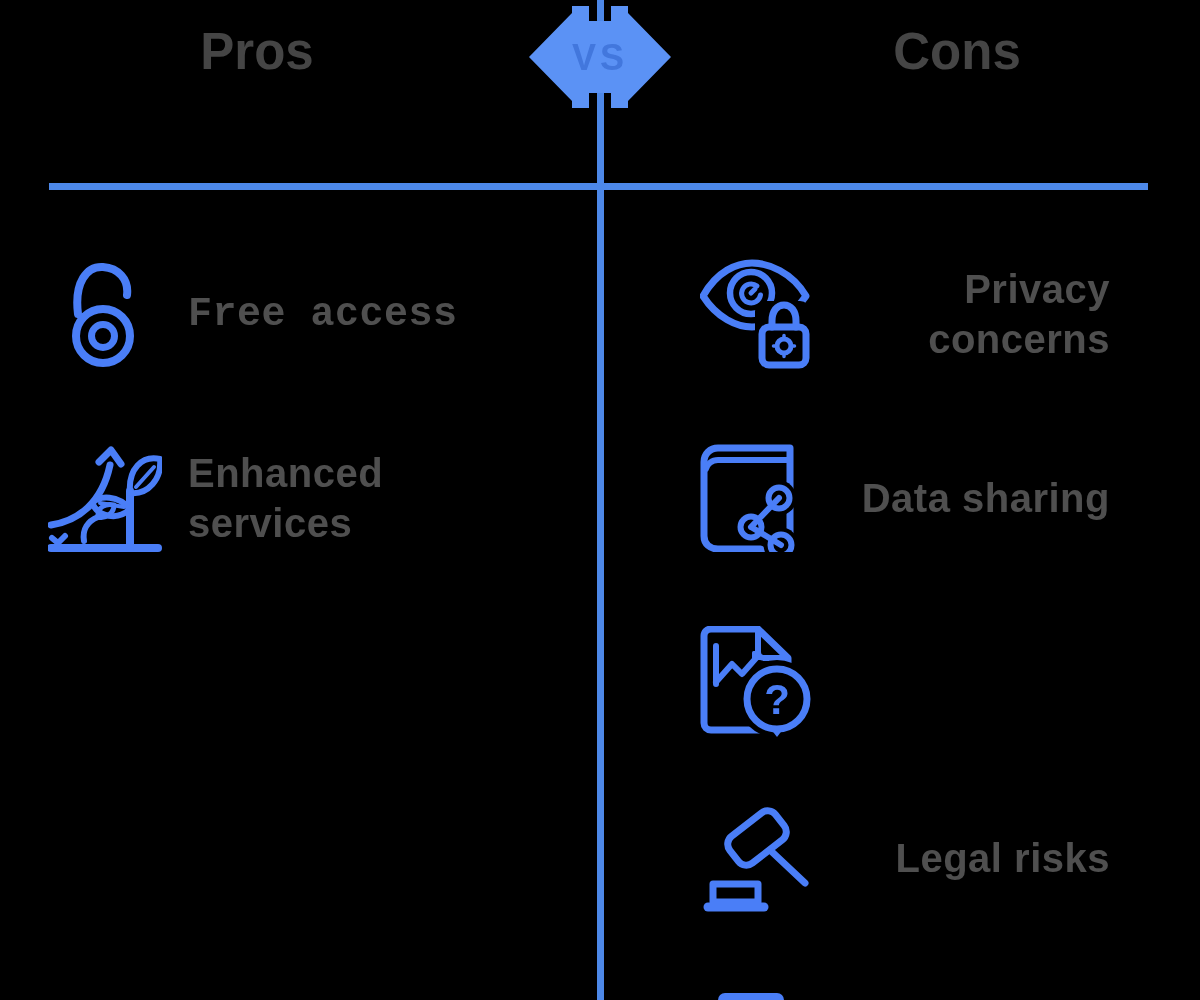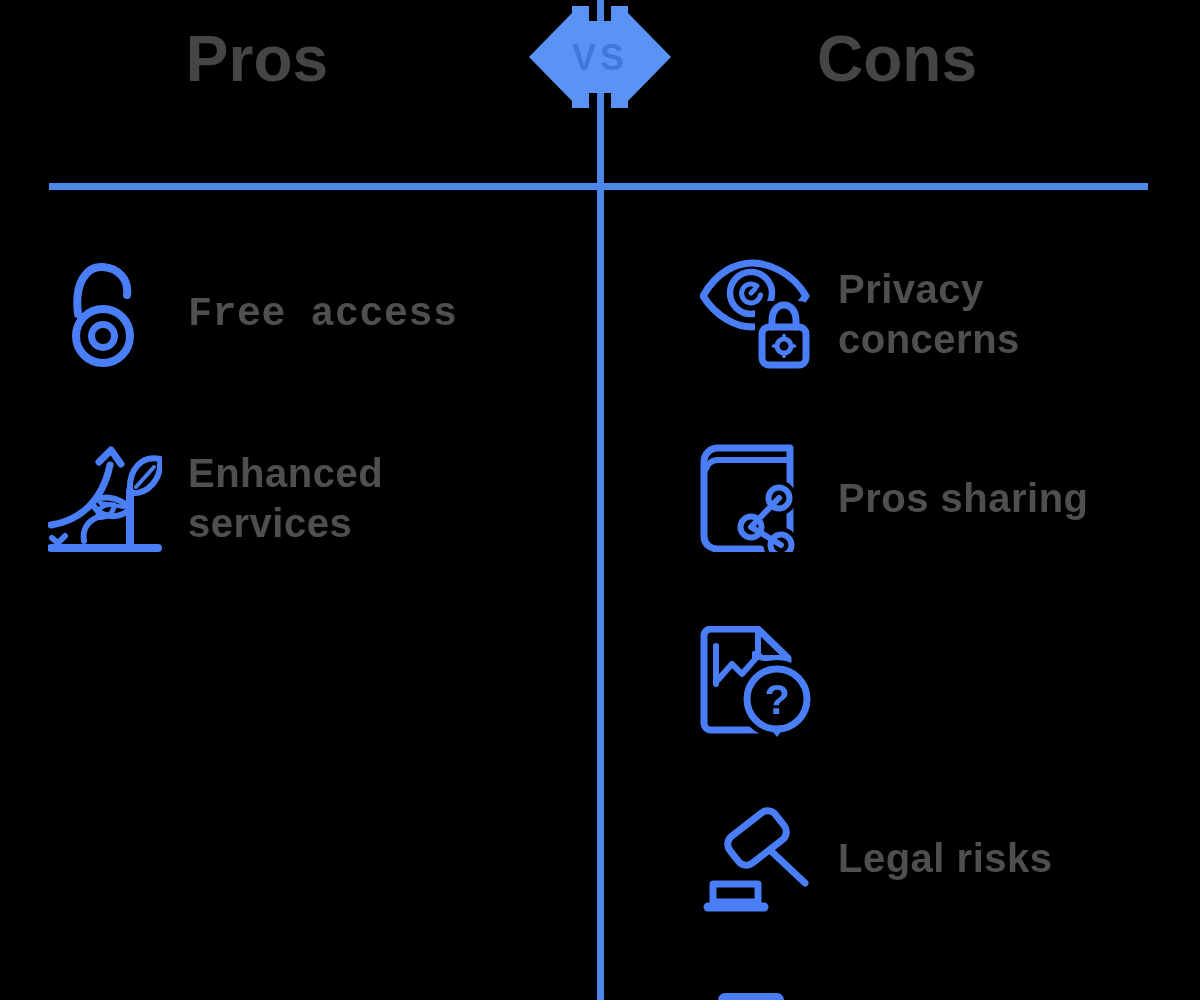--- a/index.html
+++ b/index.html
@@ -24,46 +24,46 @@
     position: absolute; left: 597px; top: 0; width: 7px; height: 1000px;
     background: var(--divider-blue); z-index: 1;
   }
   .divider-h {
     position: absolute; left: 49px; top: 183px; width: 1099px; height: 7px;
     background: var(--divider-blue); z-index: 1;
   }
 
   .heading {
     position: absolute; top: 22px; transform: translateX(-50%);
-    font-size: 64px; font-weight: 700; color: var(--heading-gray);
+    font-size: 51px; font-weight: 700; color: var(--heading-gray);
     white-space: nowrap; z-index: 2; letter-spacing: 0px;
   }
   .heading-pros { left: 257px; }
-  .heading-cons { left: 897px; }
+  .heading-cons { left: 957px; }
 
   .vs-badge { position: absolute; left: 525px; top: 2px; z-index: 2; }
   .vs-badge text {
     font-family: "Liberation Sans", sans-serif;
     font-size: 36px; font-weight: 700; letter-spacing: 4px;
     fill: var(--badge-text-blue);
   }
 
   .row { position: absolute; display: flex; align-items: center; z-index: 2; }
   .icon-box { display: flex; align-items: center; flex-shrink: 0; }
   .row-left  { left: 48px; }
   .row-left  .icon-box { width: 140px; }
   .row-right { left: 700px; }
   .row-right .icon-box { width: 138px; }
 
   .label {
     font-size: 40px; font-weight: 700; line-height: 50px;
     color: var(--item-gray); letter-spacing: 0.5px;
   }
   .row-left  .label { width: 290px; }
-  .row-right .label { width: 272px; }
+  .row-right .label { width: 272px; text-align: right; }
 
   .row-l1 { top: 256px; height: 118px; font-family: Liberation Mono, monospace; }
   .row-l2 { top: 438px; height: 120px; align-items: center; }
   .row-r1 { top: 254px; height: 120px; }
   .row-r2 { top: 440px; height: 116px; }
   .row-r3 { top: 622px; height: 120px; }
   .row-r4 { top: 800px; height: 116px; }
 
   .stk  { stroke: var(--icon-blue); fill: none; stroke-linecap: round; stroke-linejoin: round; }
   .halo { stroke: var(--background);  fill: none; stroke-linecap: round; stroke-linejoin: round; }
@@ -150,21 +150,21 @@
         <path class="halo" stroke-width="21" d="M51,83 L79,54 M51,83 L81,101"></path>
         <circle class="halo-fill" cx="51" cy="83" r="17.5"></circle>
         <circle class="halo-fill" cx="79" cy="54" r="17.5"></circle>
         <circle class="halo-fill" cx="81" cy="101" r="17.5"></circle>
         <path class="stk" stroke-width="6" d="M51,83 L79,54 M51,83 L81,101"></path>
         <circle class="stk" stroke-width="6" cx="51" cy="83" r="10.5"></circle>
         <circle class="stk" stroke-width="6" cx="79" cy="54" r="10.5"></circle>
         <circle class="stk" stroke-width="6" cx="81" cy="101" r="10.5"></circle>
       </svg>
     </div>
-    <div class="label">Pros sharing</div>
+    <div class="label">Data sharing</div>
   </div>
 
   <div class="row row-right row-r3">
     <div class="icon-box">
       <svg width="112" height="112" viewBox="0 0 112 112">
         <path class="stk" stroke-width="7" d="M58,3 L11,3 C7,3 4,6 4,10 L4,97 C4,101 7,104 11,104 L81,104 C85,104 88,101 88,97 L88,32 L58,3 Z"></path>
         <path class="stk" stroke-width="6" d="M58,4 L58,26 C58,29 60,32 64,32 L86,32"></path>
         <path class="stk" stroke-width="6" d="M16,20 L16,58 M16,56 L32,38 L42,48 L57,31"></path>
         <rect class="fil" x="52" y="25" width="9" height="9" rx="1.5"></rect>
         <circle class="halo-fill" cx="77" cy="73" r="39"></circle>

